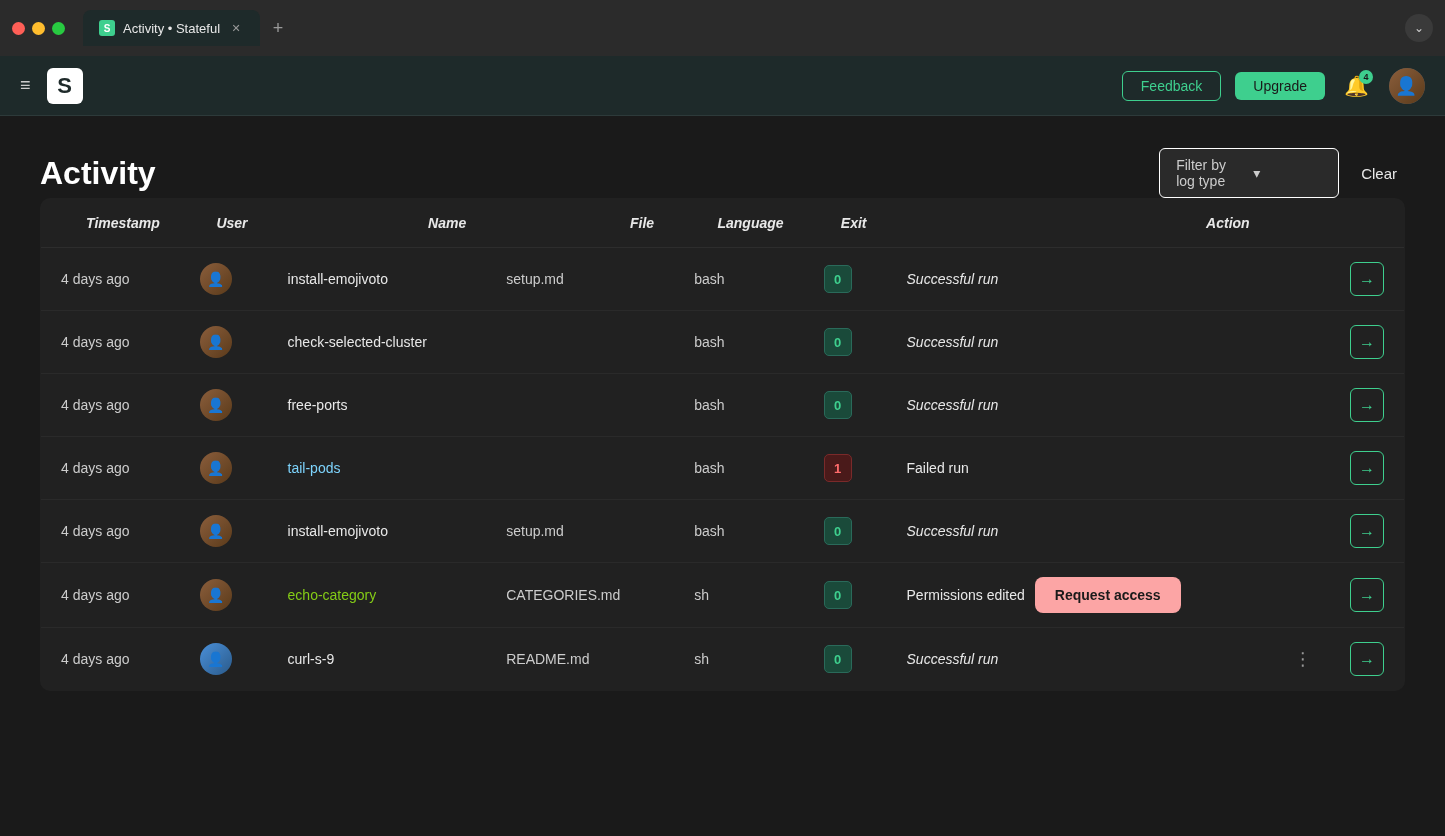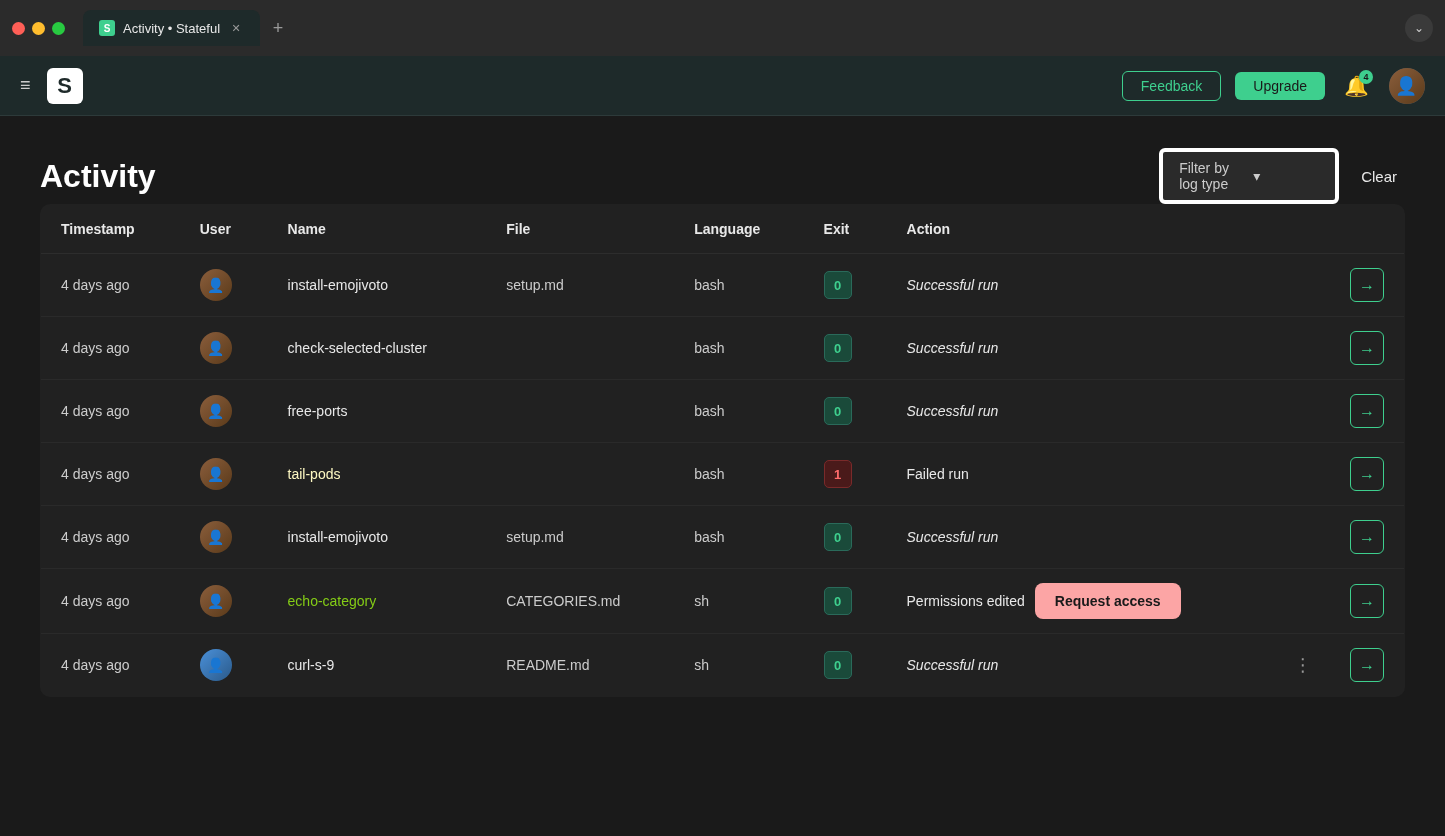--- a/index.html
+++ b/index.html
@@ -216,21 +216,21 @@
       font-weight: 700;
       color: #ffffff;
     }
     .filter-area {
       display: flex;
       align-items: center;
       gap: 14px;
     }
     .filter-dropdown {
       background: #2a2a2a;
-      border: 4px solid #ffffff;
+      border: 1px solid #ffffff;
       border-radius: 6px;
       padding: 8px 16px;
       color: #ccc;
       font-size: 14px;
       display: flex;
       align-items: center;
       gap: 8px;
       cursor: pointer;
       min-width: 180px;
     }
@@ -251,24 +251,25 @@
       background: #212121;
       border-radius: 10px;
       overflow: hidden;
       border: 1px solid #2d2d2d;
     }
     .activity-table thead tr {
       border-bottom: 1px solid #2d2d2d;
     }
     .activity-table th {
       padding: 16px 20px;
-      text-align: left;
+      text-align: right;
       font-weight: 600;
       font-size: 14px;
       color: #e8e8e8;
+      font-style: italic;
     }
     .activity-table td {
       padding: 14px 20px;
       font-size: 14px;
       color: #ccc;
       vertical-align: middle;
     }
     .activity-table tbody tr {
       border-bottom: 1px solid #2a2a2a;
     }
@@ -497,21 +498,21 @@
       </td>
 
   </tr>
         <tr>
     <td>4 days ago</td>
     <td>
       <div class="user-cell">
         <div class="user-avatar">👤</div>
       </div>
     </td>
-    <td style="color:#fef9c3;">tail-pods</td>
+    <td style="color:#7dd3fc;">tail-pods</td>
     <td></td>
     <td>bash</td>
     <td>
       <div class="exit-badge exit-fail">1</div>
     </td>
 
       <td>
         <span class="action-fail">Failed run</span>
       </td>
 

